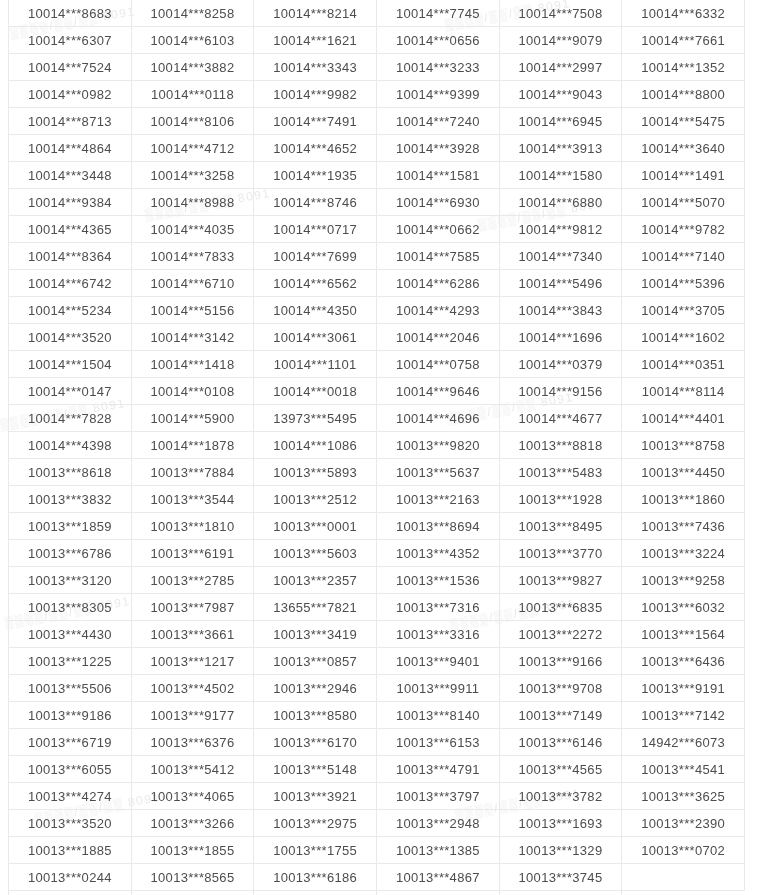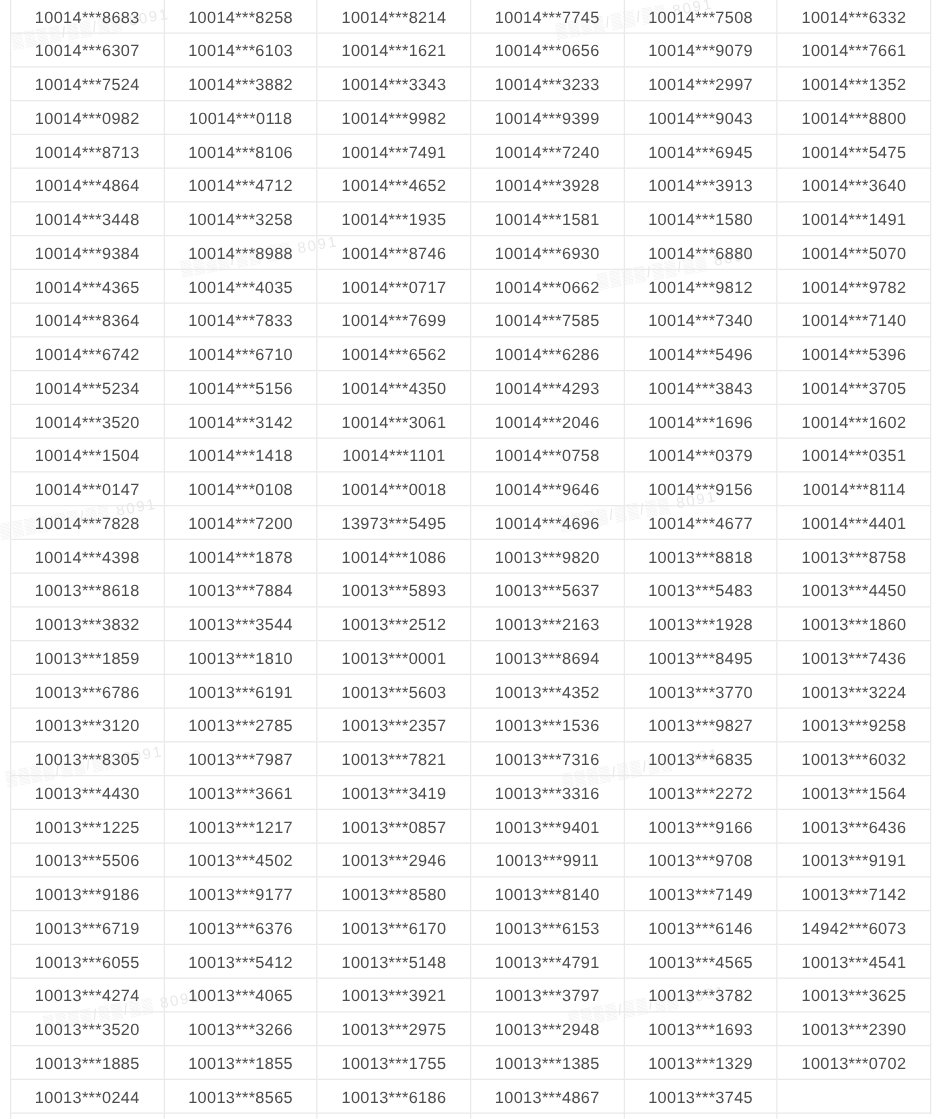--- a/index.html
+++ b/index.html
@@ -147,21 +147,21 @@
       <div class="cell">10014***0758</div>
       <div class="cell">10014***0379</div>
       <div class="cell">10014***0351</div>
       <div class="cell">10014***0147</div>
       <div class="cell">10014***0108</div>
       <div class="cell">10014***0018</div>
       <div class="cell">10014***9646</div>
       <div class="cell">10014***9156</div>
       <div class="cell">10014***8114</div>
       <div class="cell">10014***7828</div>
-      <div class="cell">10014***7200</div>
+      <div class="cell">10014***5900</div>
       <div class="cell">13973***5495</div>
       <div class="cell">10014***4696</div>
       <div class="cell">10014***4677</div>
       <div class="cell">10014***4401</div>
       <div class="cell">10014***4398</div>
       <div class="cell">10014***1878</div>
       <div class="cell">10014***1086</div>
       <div class="cell">10013***9820</div>
       <div class="cell">10013***8818</div>
       <div class="cell">10013***8758</div>
@@ -190,21 +190,21 @@
       <div class="cell">10013***3770</div>
       <div class="cell">10013***3224</div>
       <div class="cell">10013***3120</div>
       <div class="cell">10013***2785</div>
       <div class="cell">10013***2357</div>
       <div class="cell">10013***1536</div>
       <div class="cell">10013***9827</div>
       <div class="cell">10013***9258</div>
       <div class="cell">10013***8305</div>
       <div class="cell">10013***7987</div>
-      <div class="cell">10013***7821</div>
+      <div class="cell">13655***7821</div>
       <div class="cell">10013***7316</div>
       <div class="cell">10013***6835</div>
       <div class="cell">10013***6032</div>
       <div class="cell">10013***4430</div>
       <div class="cell">10013***3661</div>
       <div class="cell">10013***3419</div>
       <div class="cell">10013***3316</div>
       <div class="cell">10013***2272</div>
       <div class="cell">10013***1564</div>
       <div class="cell">10013***1225</div>

